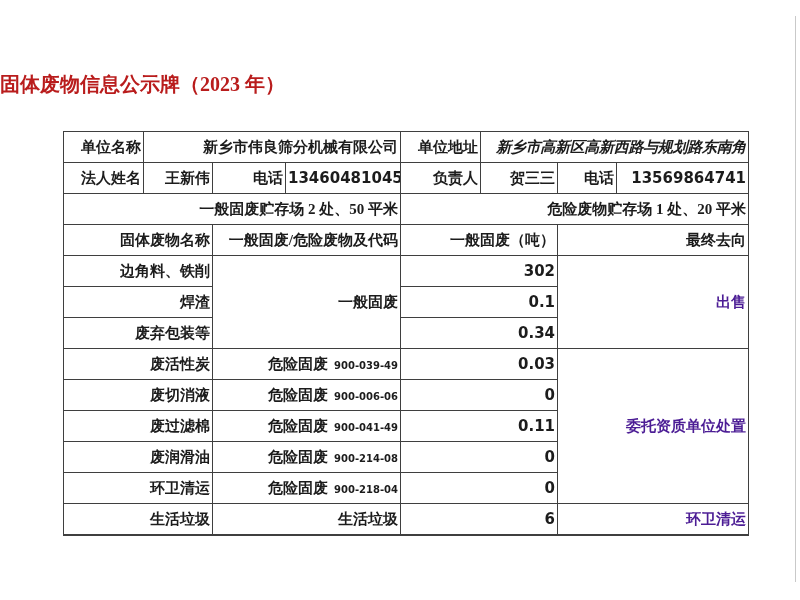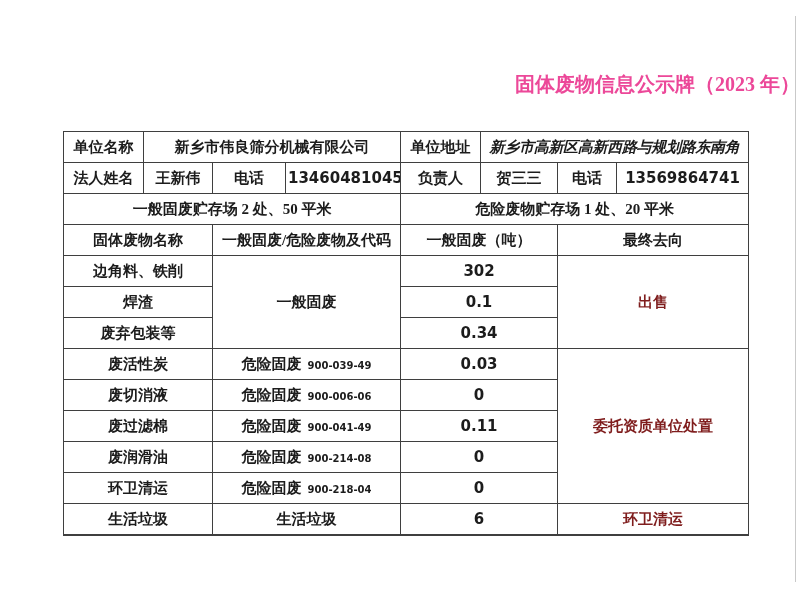--- a/index.html
+++ b/index.html
@@ -13,55 +13,55 @@
     position: relative;
     overflow: hidden;
     font-family: "Liberation Serif", "DejaVu Serif", serif;
     color: #1c1c1c;
   }
   .doc-title {
     position: absolute;
     top: 71px;
     left: 0;
     width: 800px;
-    text-align: right;
+    text-align: left;
     font-size: 20px;
     font-weight: 700;
-    color: #ec4899;
+    color: #b91c1c;
   }
   table.sheet {
     position: absolute;
     left: 63px;
     top: 131px;
     width: 685px;
     border-collapse: collapse;
     table-layout: fixed;
     border: 1px solid #3f3f3f;
     border-bottom-width: 2px;
   }
   table.sheet td {
     border: 1px solid #3f3f3f;
     height: 30px;
     padding: 0 2px;
-    text-align: center;
+    text-align: right;
     vertical-align: middle;
     font-size: 15px;
     font-weight: 600;
     line-height: 1.1;
     overflow: hidden;
     white-space: nowrap;
   }
   td.addr { font-size: 14.5px; letter-spacing: -0.3px; font-style: italic; }
   .num {
     font-family: "DejaVu Sans", "Liberation Sans", sans-serif;
     font-weight: 700;
     font-size: 10px;
   }
   .code { margin-left: 6px; }
-  .blue { color: #7f1d1d; }
+  .blue { color: #4c1d95; }
   .page-edge {
     position: absolute;
     left: 795px;
     top: 16px;
     width: 1px;
     height: 566px;
     background: #c9c9c9;
   }
 </style>
 </head>

